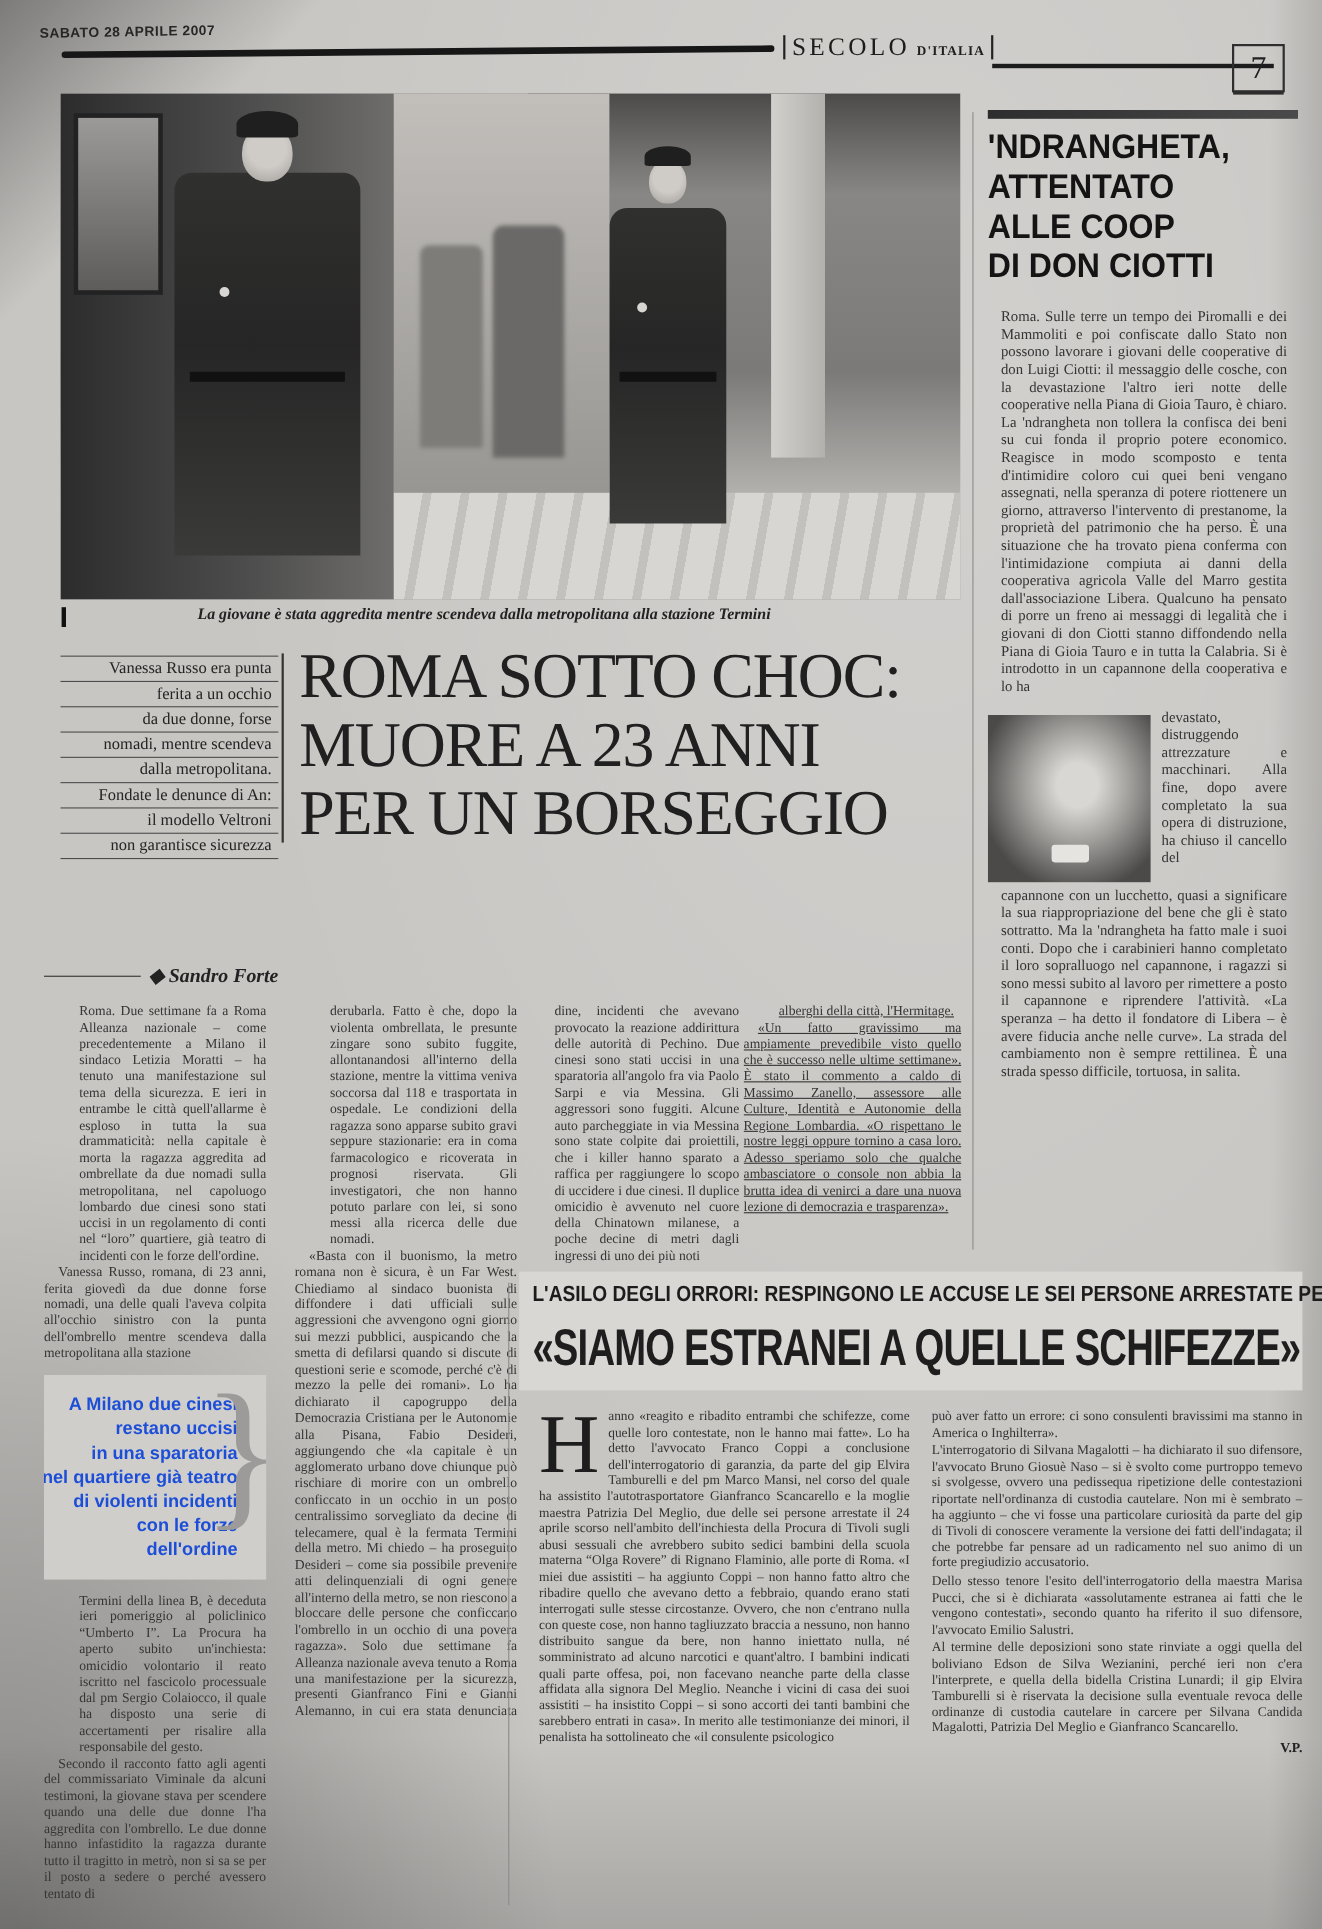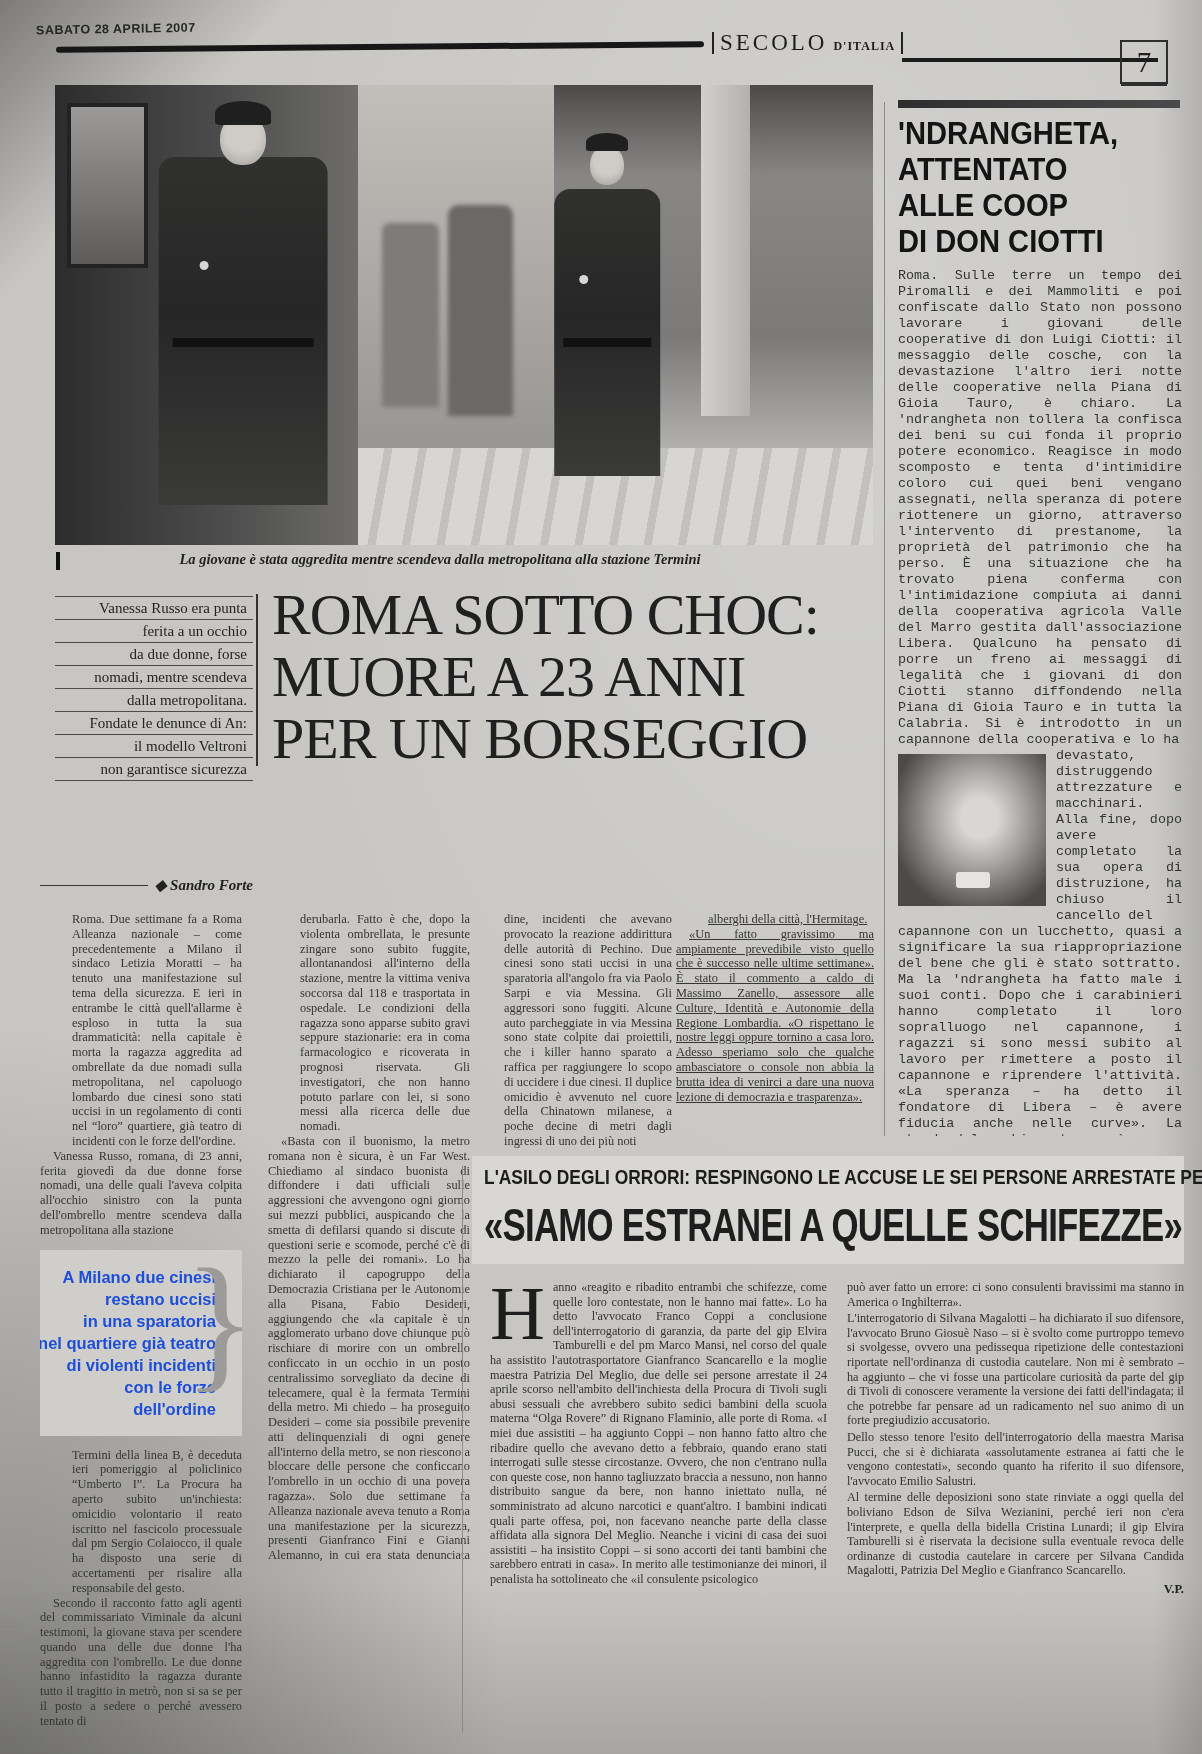--- a/index.html
+++ b/index.html
@@ -63,21 +63,21 @@
   .standfirst-line{font-size:15px;line-height:18px;padding:2px 6px 2px 0;text-align:right;
                    border-bottom:1px solid #4c4c4c;color:#242424;}
   .standfirst-line:first-child{border-top:1px solid #4c4c4c;}
   .vrule-standfirst{left:256px;top:594px;width:2px;height:172px;background:#333;}
   .headline{left:272px;top:584px;width:600px;color:#202020;}
   .headline-line{font-size:58px;line-height:62px;letter-spacing:-1px;}
 
   
   .byline{left:40px;top:876px;width:213px;display:flex;align-items:center;}
   .byline .brule{flex:1;height:1px;background:#333;margin-right:7px;}
-  .byline .bname{font-style:italic;font-weight:bold;font-size:15px;color:#222;}
+  .byline .bname{font-style:italic;font-weight:bold;font-size:18px;color:#222;}
 
   .bt{font-size:12.4px;line-height:14.8px;text-align:justify;color:#353535;}
   .bt p{margin:0;text-indent:13px;}
   .bt p:first-child{text-indent:0;margin-left:32px;}
   .col{overflow:hidden;}
   .col1{left:40px;top:912px;width:202px;height:834px;}
   .col2{left:268px;top:912px;width:202px;height:650px;}
   .col3{left:472px;top:912px;width:200px;height:238px;}
   .col4{left:676px;top:912px;width:198px;height:238px;text-decoration:underline;}
 
@@ -89,21 +89,21 @@
                color:#9c9b99;font-family:"Liberation Serif",serif;font-weight:normal;}
 
   
   .vrule-rightcol{left:884px;top:102px;width:1px;height:1034px;background:#8d8c8a;}
   .rc-bar{left:898px;top:100px;width:282px;height:8px;background:linear-gradient(90deg,#2d2d2d,#4a4a4a);}
   .rc-headline{left:898px;top:116px;width:290px;}
   .rc-headline div{font-family:"Liberation Sans",sans-serif;font-weight:bold;font-size:31px;line-height:36px;
                    color:#141414;transform:scaleX(.94);transform-origin:left;}
   .rc-body{left:898px;top:268px;width:284px;height:868px;overflow:hidden;
            font-size:13.4px;line-height:16px;text-align:justify;color:#343434;}
-  .rc-body p{margin:0;font-family:Liberation Mono, monospace;}
+  .rc-body p{margin:12px;}
   .inset-photo{float:left;width:148px;height:152px;margin:6px 10px 4px 0;
                background:radial-gradient(ellipse at 55% 42%, #d9d7d4 16%, #a09e9b 42%, #4b4a49 78%);}
   .inset-collar{position:relative;top:118px;left:58px;width:34px;height:16px;background:#e6e4e1;border-radius:3px;}
 
   
   .vrule-bottom{left:462px;top:1166px;width:1px;height:566px;background:#8d8c8a;}
   .ba{left:472px;top:1156px;width:712px;}
   .ba-head{background:#d8d7d4;padding:10px 12px 12px 12px;}
   .ba-kicker{font-family:"Liberation Sans",sans-serif;font-weight:bold;font-size:20px;color:#1c1c1c;
              transform:scaleX(.87);transform-origin:left;white-space:nowrap;}

